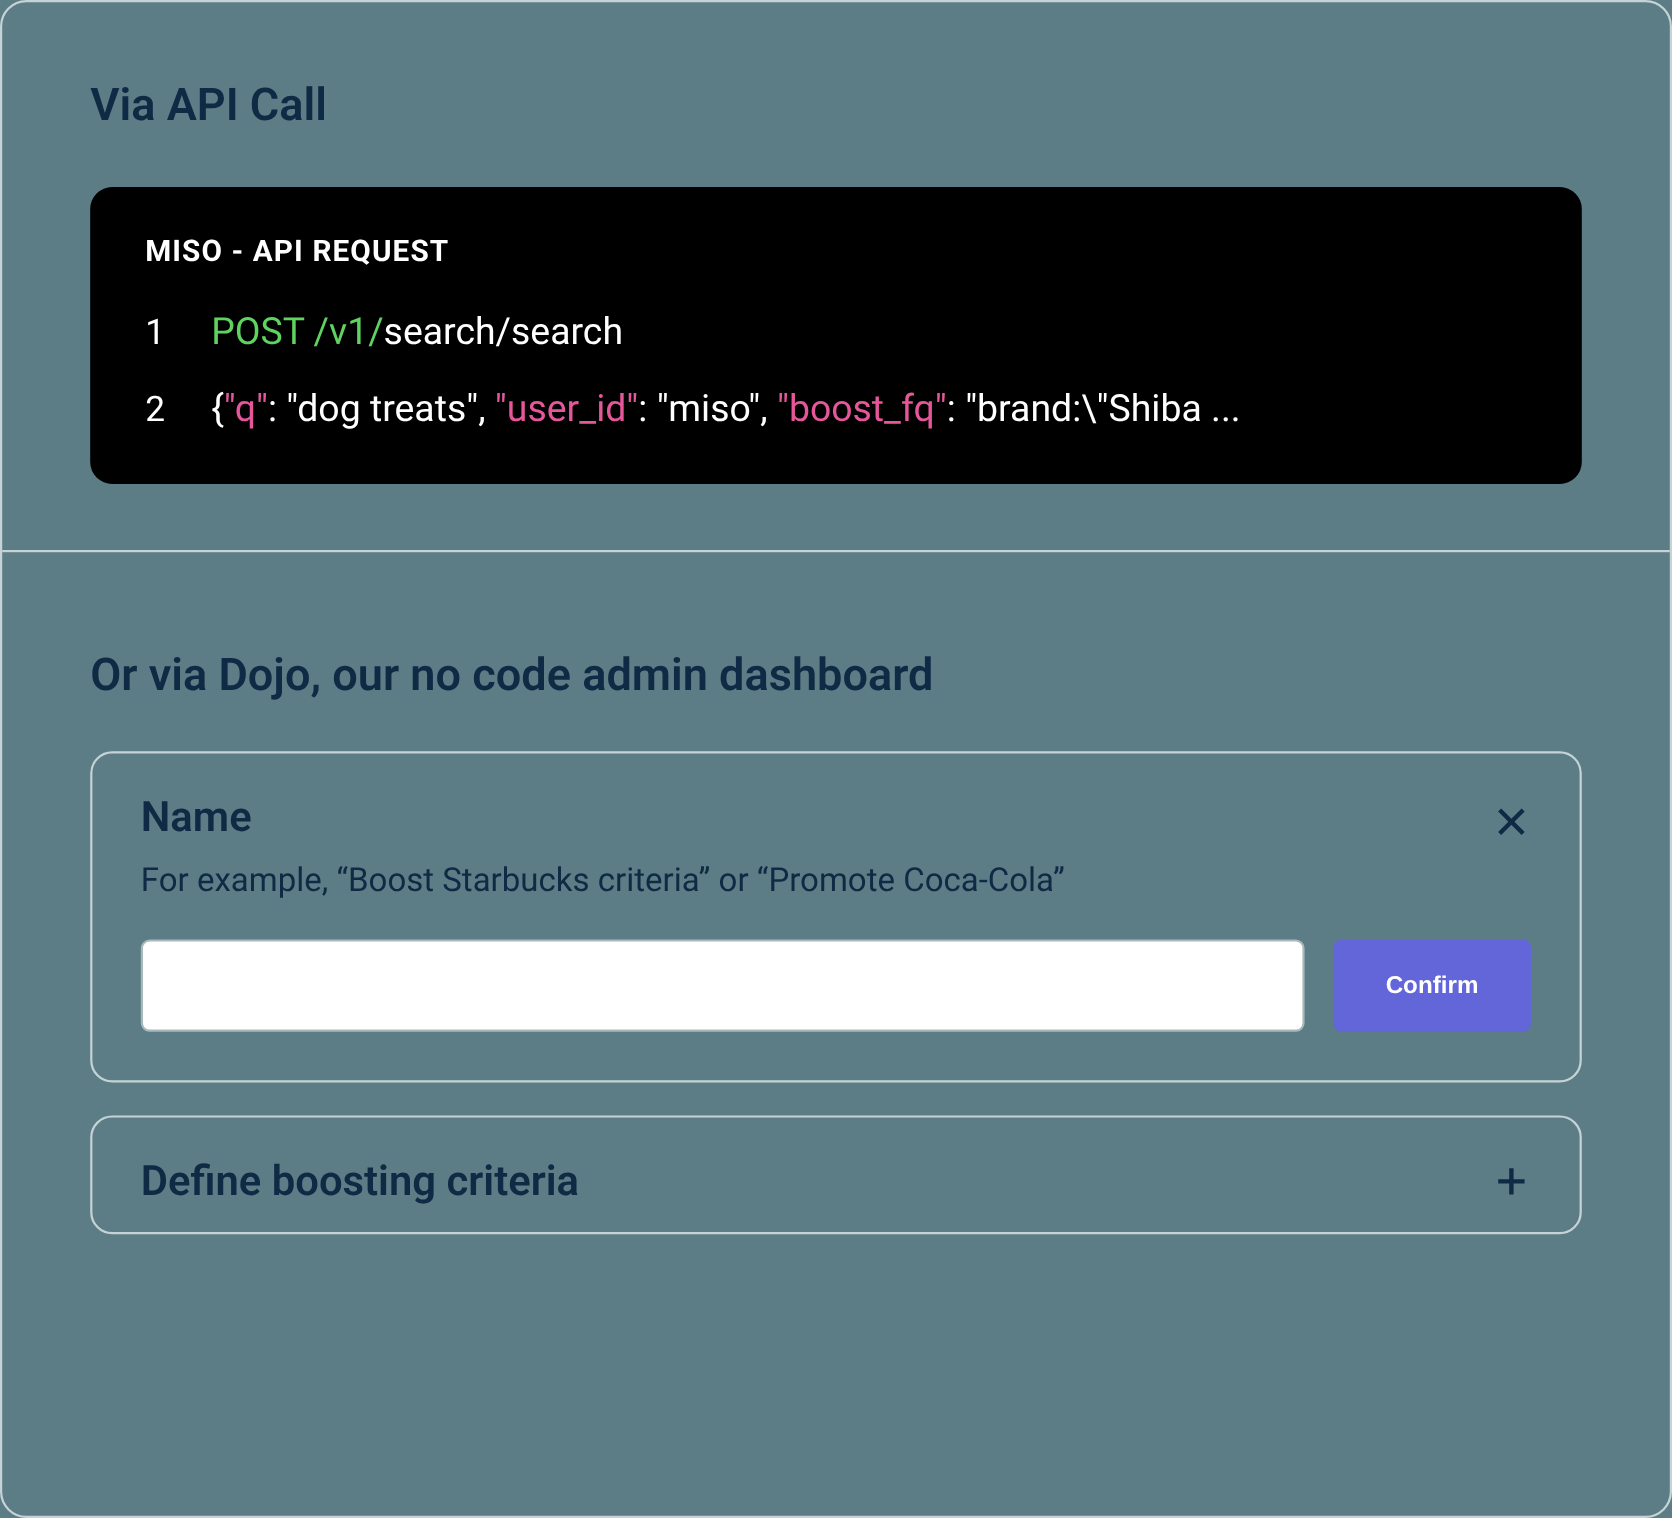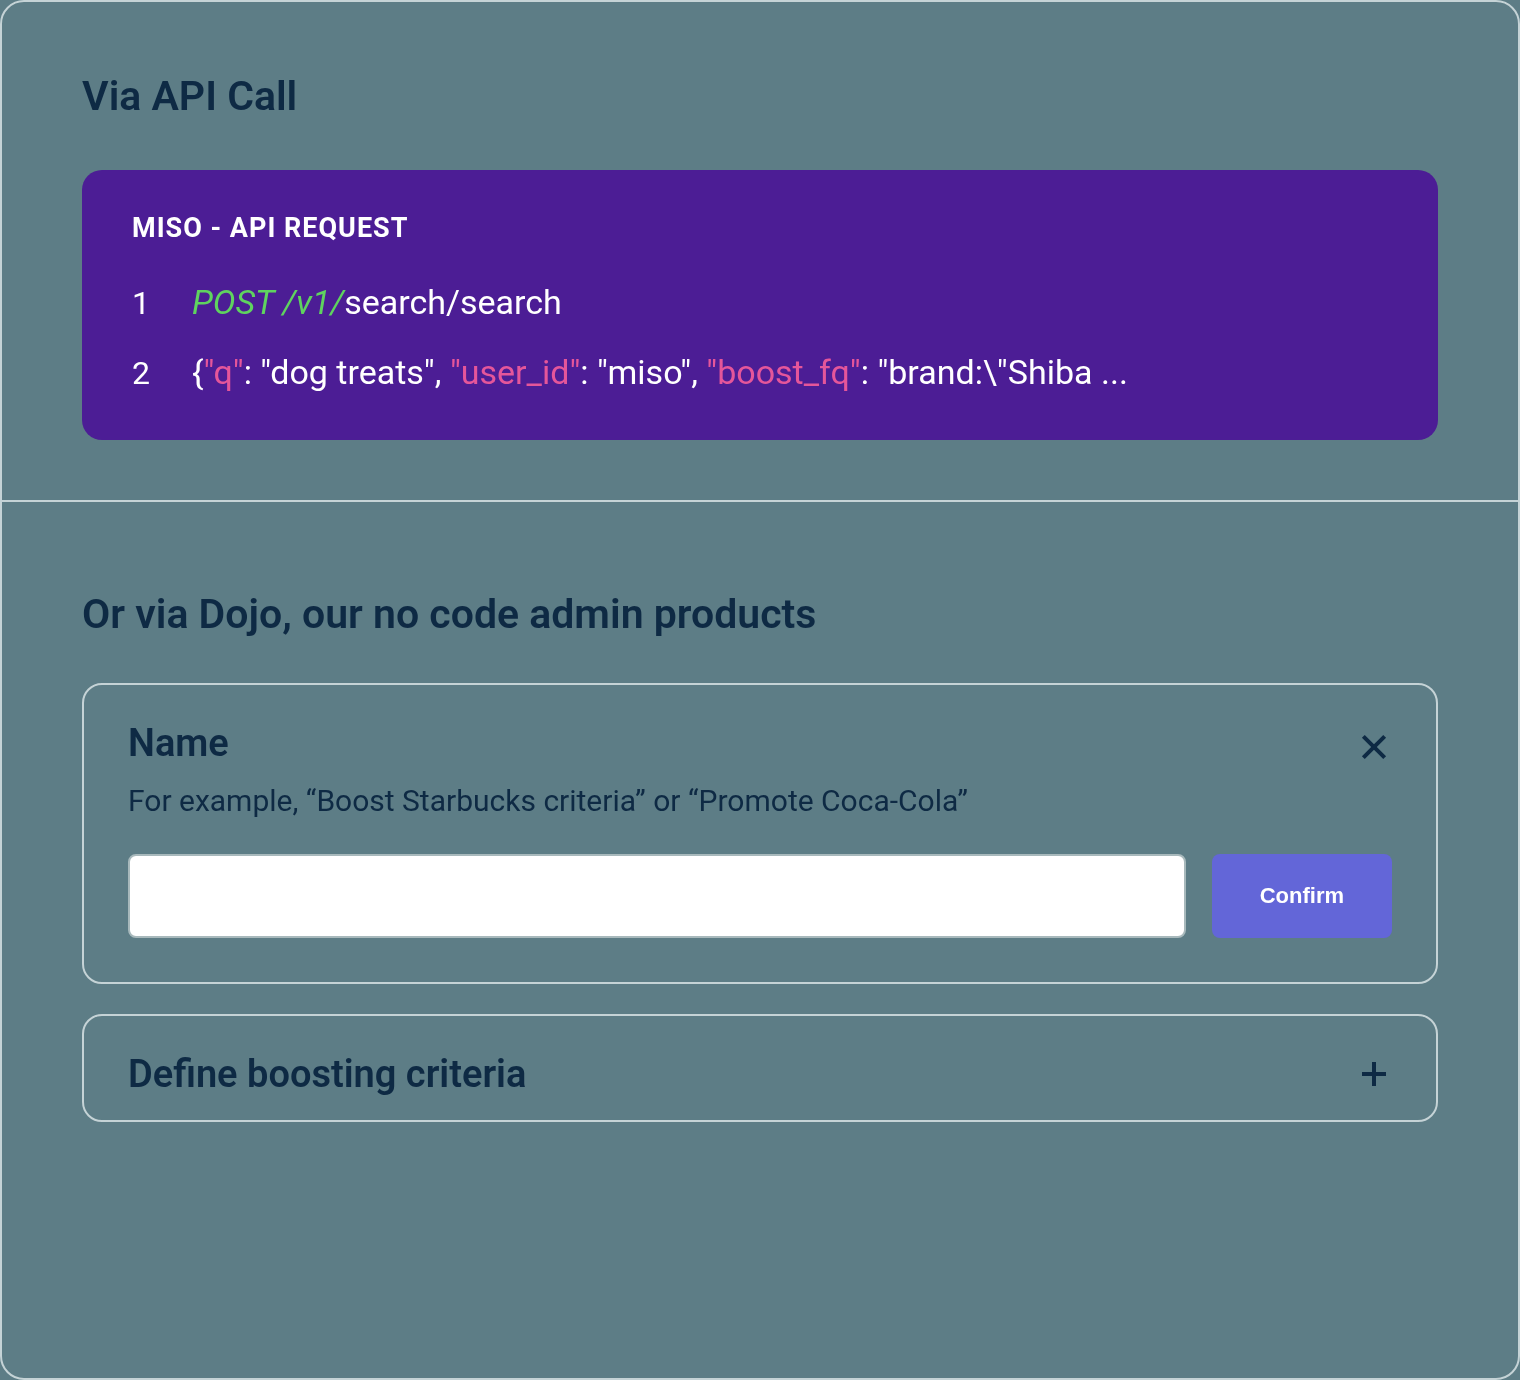--- a/index.html
+++ b/index.html
@@ -36,21 +36,21 @@
       color: #0e2a44;
       margin-bottom: 50px;
     }
     .heading-dojo {
       font-size: 41px;
       font-weight: 600;
       color: #0e2a44;
       margin-bottom: 45px;
     }
     .code-block {
-      background: #4c1d95;
+      background: #000000;
       border-radius: 20px;
       padding: 42px 50px 48px 50px;
       color: #ffffff;
     }
     .code-title {
       font-size: 27px;
       font-weight: 700;
       letter-spacing: 1px;
       margin-bottom: 38px;
     }
@@ -68,21 +68,21 @@
       width: 60px;
       flex-shrink: 0;
       color: #ffffff;
       font-size: 32px;
     }
     .code-content {
       white-space: nowrap;
       overflow: hidden;
       flex: 1;
     }
-    .tok-green { color: #5fd35f; font-style: italic; }
+    .tok-green { color: #5fd35f; }
     .tok-white { color: #ffffff; }
     .tok-pink { color: #e5569a; }
     .card {
       border: 2px solid #c5d3d6;
       border-radius: 20px;
       padding: 36px 44px 44px 44px;
       margin-bottom: 30px;
       position: relative;
     }
     .card-header {
@@ -175,21 +175,21 @@
       <div class="code-line">
         <span class="line-number">2</span>
         <span class="code-content">
           <span class="tok-white">{</span><span class="tok-pink">"q"</span><span class="tok-white">: "dog treats", </span><span class="tok-pink">"user_id"</span><span class="tok-white">: "miso", </span><span class="tok-pink">"boost_fq"</span><span class="tok-white">: "brand:\"Shiba ...</span>
         </span>
       </div>
     </div>
   </div>
 
   <div class="section-dojo">
-    <h2 class="heading-dojo">Or via Dojo, our no code admin products</h2>
+    <h2 class="heading-dojo">Or via Dojo, our no code admin dashboard</h2>
 
     <div class="card">
       <div class="card-header">
         <div class="card-title">Name</div>
         <div class="close-icon">
           <svg viewBox="0 0 24 24">
               <line x1="4" y1="4" x2="20" y2="20"></line>
               <line x1="20" y1="4" x2="4" y2="20"></line>
             </svg>
         </div>

